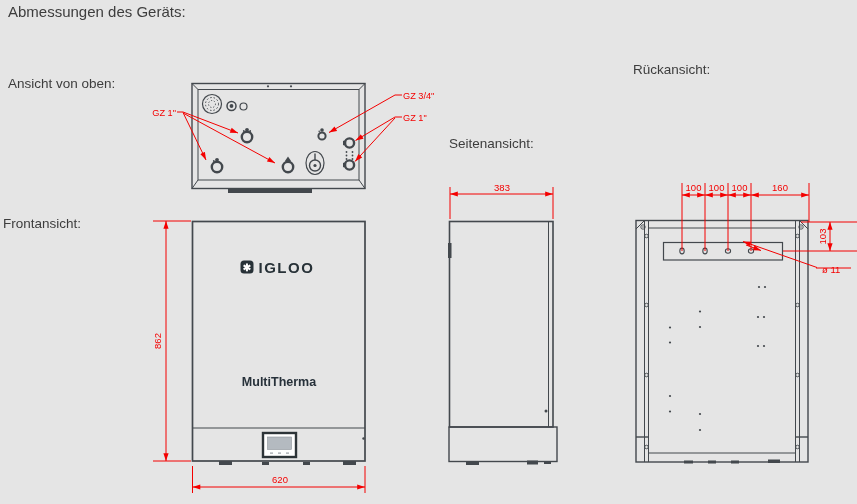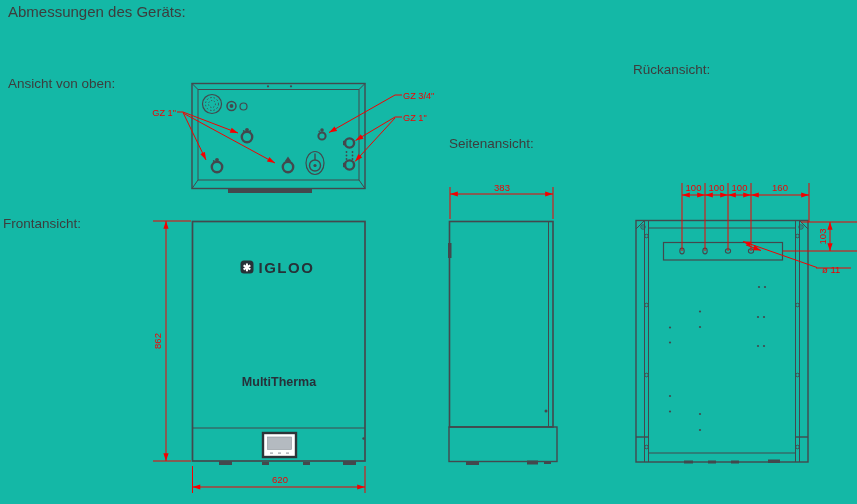--- a/index.html
+++ b/index.html
@@ -1,16 +1,16 @@
 <!DOCTYPE html>
 <html><head>
 <meta charset="utf-8">
 <style>
   html,body{margin:0;padding:0;background:#ffffff;}
-  .canvas{position:relative;width:857px;height:504px;background:#14b8a6;overflow:hidden;
+  .canvas{position:relative;width:857px;height:504px;background:#e5e5e5;overflow:hidden;
           font-family:"Liberation Sans",sans-serif;}
   svg text{font-family:"Liberation Sans",sans-serif;}
   .pagetitle{font-size:15px;fill:#3d3d3d;}
   .sec{font-size:13.5px;fill:#3d3d3d;}
   .dim{font-size:9.5px;fill:#f40000;}
   .gz{font-size:9.2px;fill:#f40000;}
   .brand{font-size:15px;font-weight:bold;fill:#273137;letter-spacing:1.5px;}
   .glyph{font-size:10px;fill:#ffffff;font-weight:bold;}
   .model{font-size:12.5px;font-weight:bold;fill:#27313a;}
   .k{stroke:#43484d;fill:none;}

